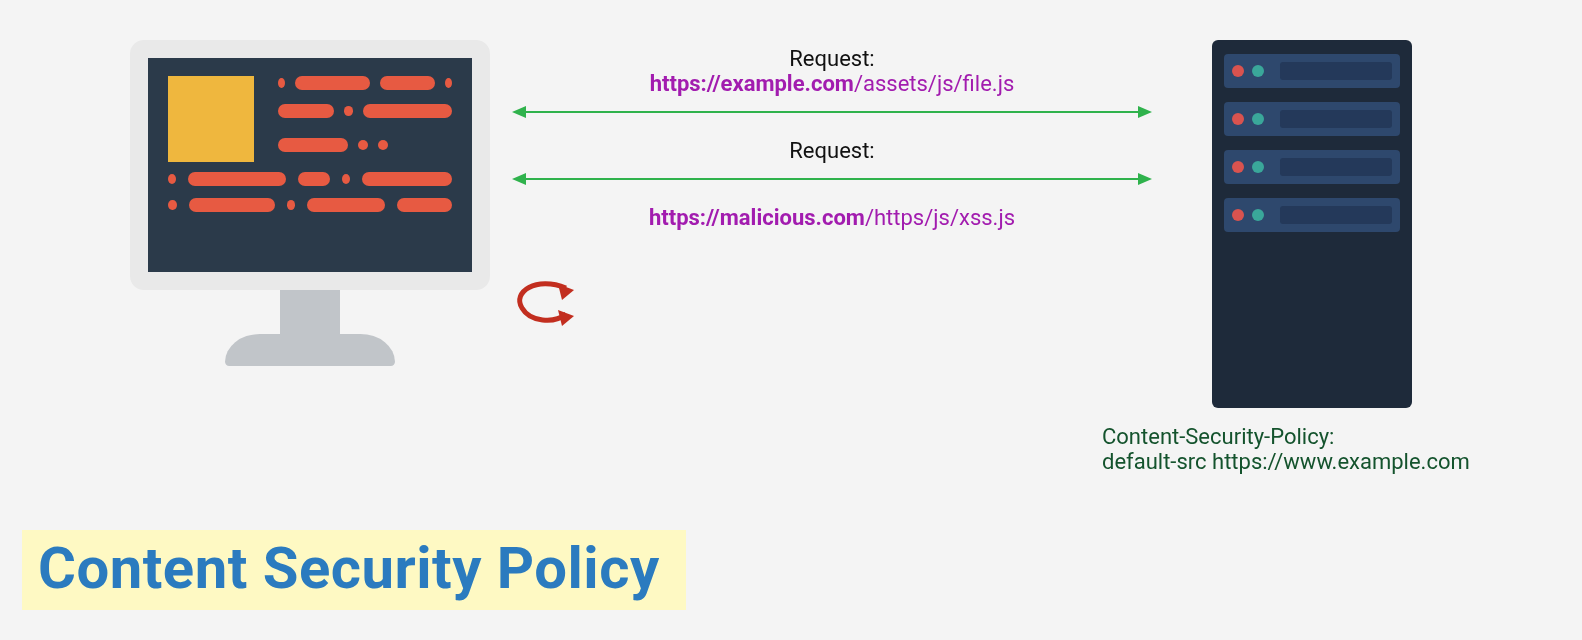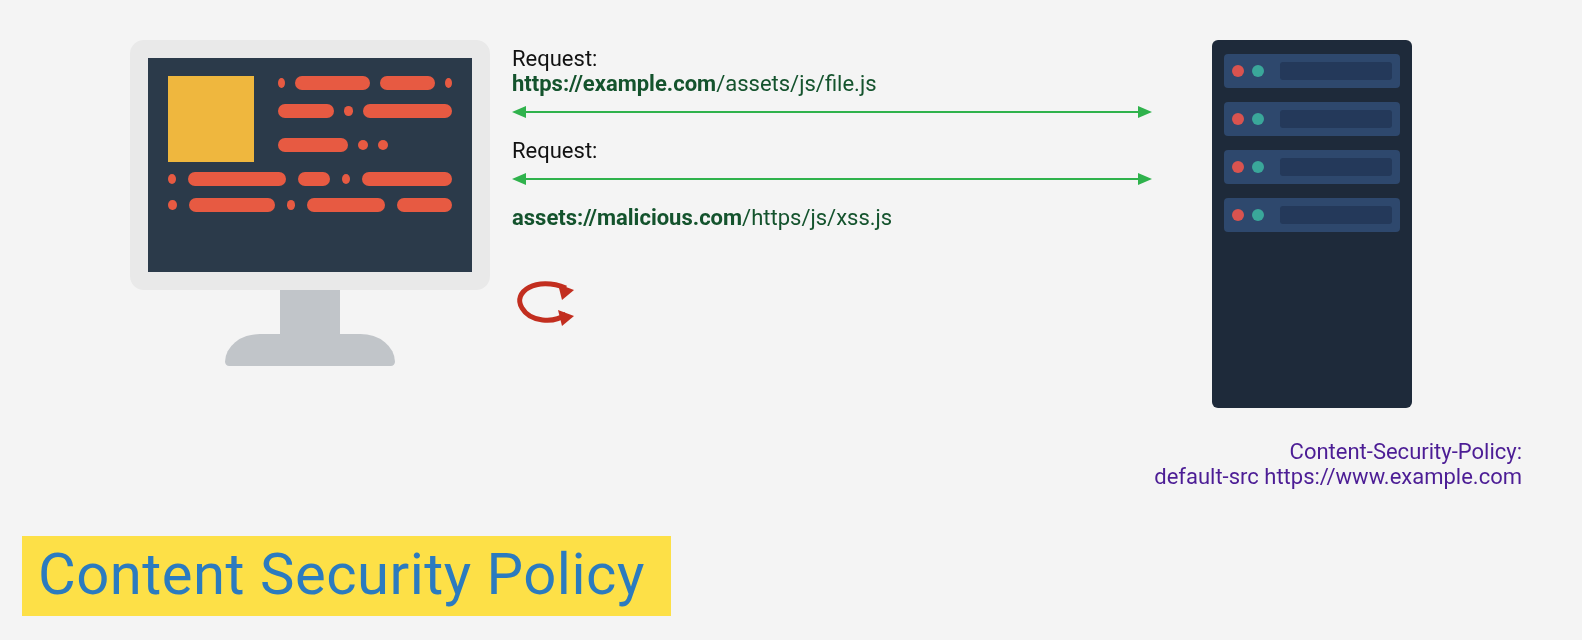--- a/index.html
+++ b/index.html
@@ -57,23 +57,23 @@
   .row3 .b1{width:70px}
   .rows-below { clear:both; padding-top:6px; display:flex; align-items:center; gap:12px; }
   .rows-below2 { display:flex; align-items:center; gap:12px; margin-top:12px;}
 
   .requests {
     position: absolute;
     left: 512px;
     top: 46px;
     width: 640px;
   }
-  .req-block { text-align:left; margin-bottom:4px; }
+  .req-block { text-align:center; margin-bottom:4px; }
   .req-label { font-size:22px; color:#111; }
-  .req-url { font-size:22px; color:#14532d; }
+  .req-url { font-size:22px; color:#a21caf; }
   .req-url .bold { font-weight:700; }
   .blocked { color:#c9302c; font-size:20px; font-family: ui-monospace, "SFMono-Regular", Menlo, monospace; margin-left:4px;}
 
   .arrow-line {
     position: relative;
     height: 24px;
     margin: 2px 0 14px;
   }
   .arrow-line svg { position:absolute; left:0; top:0; width:100%; height:100%; }
 
@@ -105,36 +105,36 @@
     padding: 0 8px;
     gap:8px;
   }
   .drive .led1{width:12px;height:12px;border-radius:50%;background:#d9534f;}
   .drive .led2{width:12px;height:12px;border-radius:50%;background:#3aa79a;}
   .drive .slot{flex:1;height:18px;background:#24395a;border-radius:3px; margin-left:8px;}
 
   .server-caption {
     position: absolute;
     right: 60px;
-    top: 439px;
+    top: 424px;
     width: 420px;
-    text-align: right;
-    color: #4c1d95;
+    text-align: left;
+    color: #14532d;
   }
   .server-caption .l1{font-size:22px;}
   .server-caption .l2{font-size:22px;font-weight:400;}
 
   .title {
     position:absolute;
     left:22px;
-    bottom:24px;
-    background:#fde047;
+    bottom:30px;
+    background:#fef9c3;
     padding: 4px 26px 8px 16px;
     color:#2b7bbf;
-    font-weight:400;
+    font-weight:700;
     font-size:58px;
     letter-spacing:0.5px;
   }
 </style>
 </head>
 <body>
 
 <div class="monitor">
   <div class="monitor-screen">
     <div class="screen-content">
@@ -197,21 +197,21 @@
   <div class="arrow-line">
     <svg viewBox="0 0 640 24" preserveAspectRatio="none">
       <line x1="8" y1="12" x2="632" y2="12" stroke="#2fb24c" stroke-width="2"></line>
       <polygon points="0,12 14,6 14,18" fill="#2fb24c"></polygon>
       <polygon points="640,12 626,6 626,18" fill="#2fb24c"></polygon>
     </svg>
   </div>
 
   <div class="req-block" style="margin-top:10px">
     <div class="req-url">
-      <span class="bold">assets://malicious.com</span><span>/https/js/xss.js</span>
+      <span class="bold">https://malicious.com</span><span>/https/js/xss.js</span>
     </div>
   </div>
 </div>
 
 <div class="loopback">
   <svg viewBox="0 0 70 56">
     <path d="M58 10 C 28 -2, 4 14, 14 30 C 22 44, 46 46, 58 36" fill="none" stroke="#c22e1f" stroke-width="5"></path>
     <polygon points="50,6 66,12 54,22" fill="#c22e1f"></polygon>
     <polygon points="50,32 66,38 54,48" fill="#c22e1f"></polygon>
   </svg>

